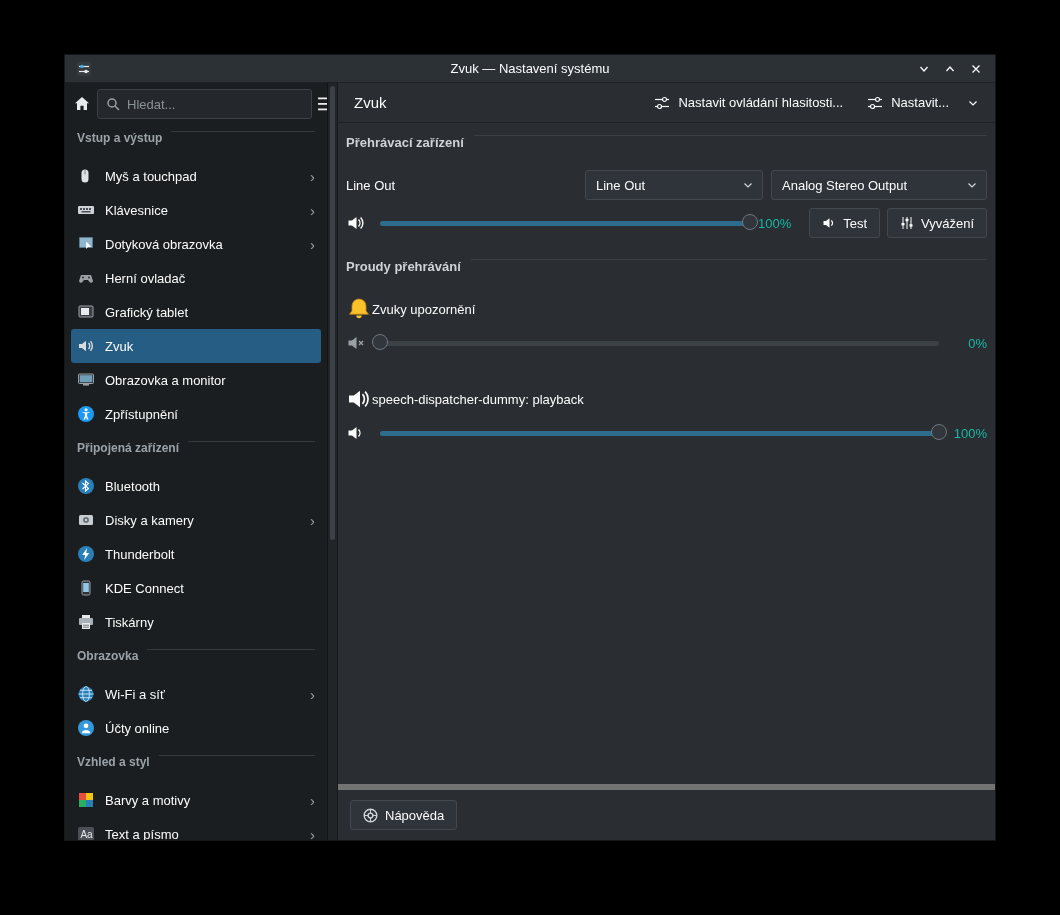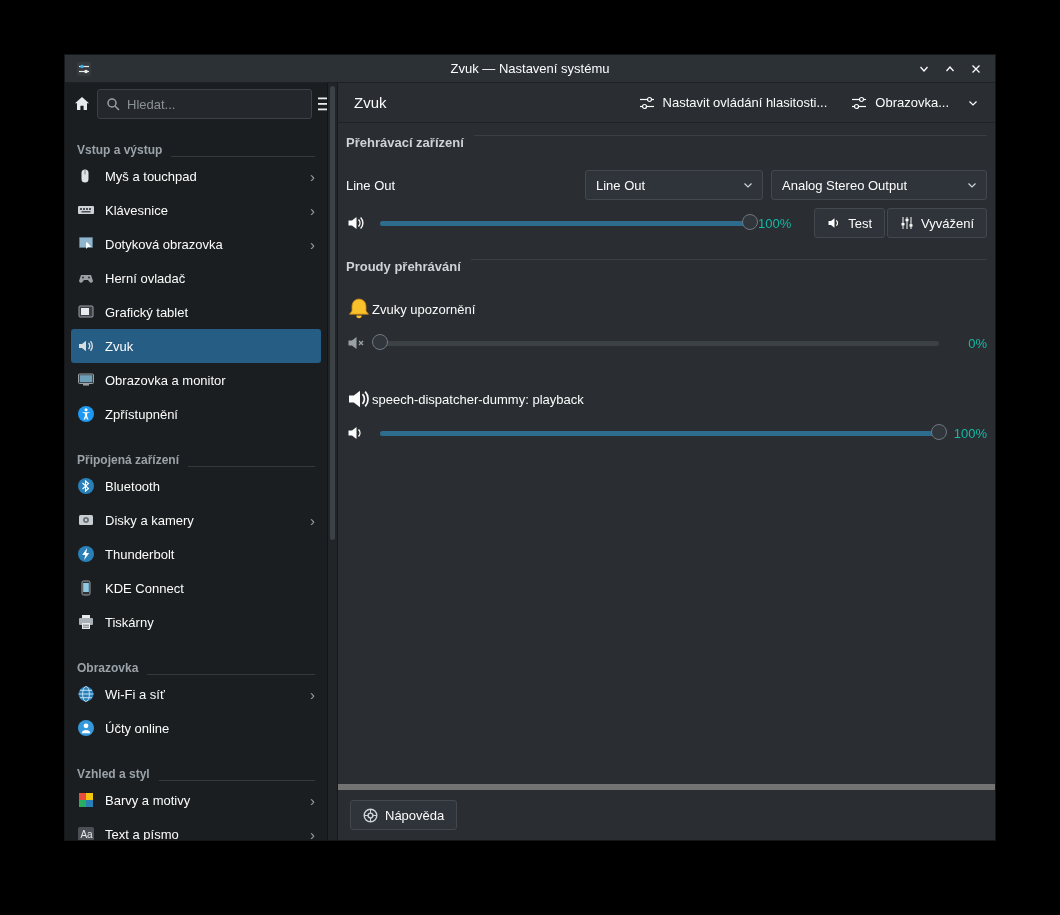--- a/index.html
+++ b/index.html
@@ -18,21 +18,21 @@
   .sidebar{width:262px;flex:0 0 auto;background:#1b1e20;display:flex;flex-direction:column;overflow:hidden}
   .side-header{display:flex;align-items:center;gap:6px;padding:6px 6px 6px 8px;height:42px;flex:0 0 auto}
   .icon-btn{width:30px;height:30px;display:flex;align-items:center;justify-content:center;background:transparent;
     border:none;border-radius:3px}
   .search{flex:1;height:30px;background:#24282c;border:1px solid #3c4146;border-radius:3px;
     display:flex;align-items:center;padding:0 8px;gap:7px}
   .search input{flex:1;min-width:0;background:transparent;border:none;outline:none;color:#c4b5fd;
     font-size:13px;font-family:inherit}
   .search input::placeholder{color:#8a9297}
   .side-list{flex:1;padding-top:6px;overflow:hidden}
-  .side-section{display:flex;align-items:flex-end;height:26px;padding:0 12px}
+  .side-section{display:flex;align-items:flex-start;height:26px;padding:0 12px}
   .side-section + .side-item{margin-top:2px}
   .side-section.later{margin-top:10px}
   .side-section .txt{color:#9aa3a9;font-size:12px;font-weight:bold;white-space:nowrap}
   .rule{flex:1;height:1px;background:#34393d;margin-left:9px}
   .side-item{display:flex;align-items:center;height:34px;margin:0 6px;padding:0 6px;gap:10px;border-radius:3px;
     color:#fcfcfc;white-space:nowrap;cursor:default}
   .side-item .ic{width:18px;height:18px;flex:0 0 auto;display:flex;align-items:center;justify-content:flex-start}
   .side-item .lbl{flex:1;overflow:hidden;text-overflow:ellipsis}
   .side-item .chev{color:#9aa1a6;font-size:15px;line-height:1}
   .side-item.selected{background:#255d84}
@@ -59,21 +59,21 @@
     justify-content:center;gap:7px;color:#fcfcfc;font-size:13px;font-family:inherit;padding:0 12px;cursor:default}
   .slider{position:relative;height:20px;cursor:default}
   .slider .track{position:absolute;left:0;right:0;top:8px;height:5px;border-radius:2.5px;background:#3c4146;overflow:visible}
   .slider .fill{height:100%;border-radius:2.5px;background:#2d6c8d;width:var(--pct,0%)}
   .slider .handle{position:absolute;top:1px;width:16px;height:16px;border-radius:50%;background:#31363c;
     border:1px solid #6d7881;left:calc(var(--pct,0%) - 8px)}
   .pct{width:44px;margin-left:8px;text-align:left;color:#14b8a6}
   .pct.right{margin-left:8px;width:40px;text-align:right}
   .stream-head{display:flex;align-items:center;height:40px;margin-top:2px}
   .stream-gap{height:14px}
-  .right-group{margin-left:auto;display:flex;gap:2px}
+  .right-group{margin-left:auto;display:flex;gap:7px}
   .footer{flex:0 0 auto;border-top:6px solid #737373;padding:10px 12px;display:flex;align-items:center}
   .ic20{width:20px;height:20px;display:flex;align-items:center;justify-content:center;flex:0 0 auto}
   .ic26{width:26px;height:26px;display:flex;align-items:center;justify-content:center;flex:0 0 auto}
   .ml14{margin-left:14px}
 </style>
 </head>
 <body>
 
 <div class="window">
 
@@ -363,21 +363,21 @@
           </button>
           <button class="tool-btn">
             <span style="display:flex">
                 <svg width="16" height="16" viewBox="0 0 16 16">
                   <line x1="1" y1="4.5" x2="15" y2="4.5" stroke="#fcfcfc" stroke-width="1.2"></line>
                   <circle cx="10.5" cy="4.5" r="2" fill="#2a2e32" stroke="#fcfcfc" stroke-width="1.2"></circle>
                   <line x1="1" y1="11.5" x2="15" y2="11.5" stroke="#fcfcfc" stroke-width="1.2"></line>
                   <circle cx="5.5" cy="11.5" r="2" fill="#2a2e32" stroke="#fcfcfc" stroke-width="1.2"></circle>
                 </svg>
               </span>
-            <span>Obrazovka...</span>
+            <span>Nastavit...</span>
             <span style="display:flex;margin-left:10px">
                 <svg width="12" height="12" viewBox="0 0 12 12">
                   <path d="M2.5 4.5l3.5 3.5 3.5-3.5" stroke="#fcfcfc" stroke-width="1.2" fill="none"></path>
                 </svg>
               </span>
           </button>
         </div>
       </div>
 
       <div class="content">

